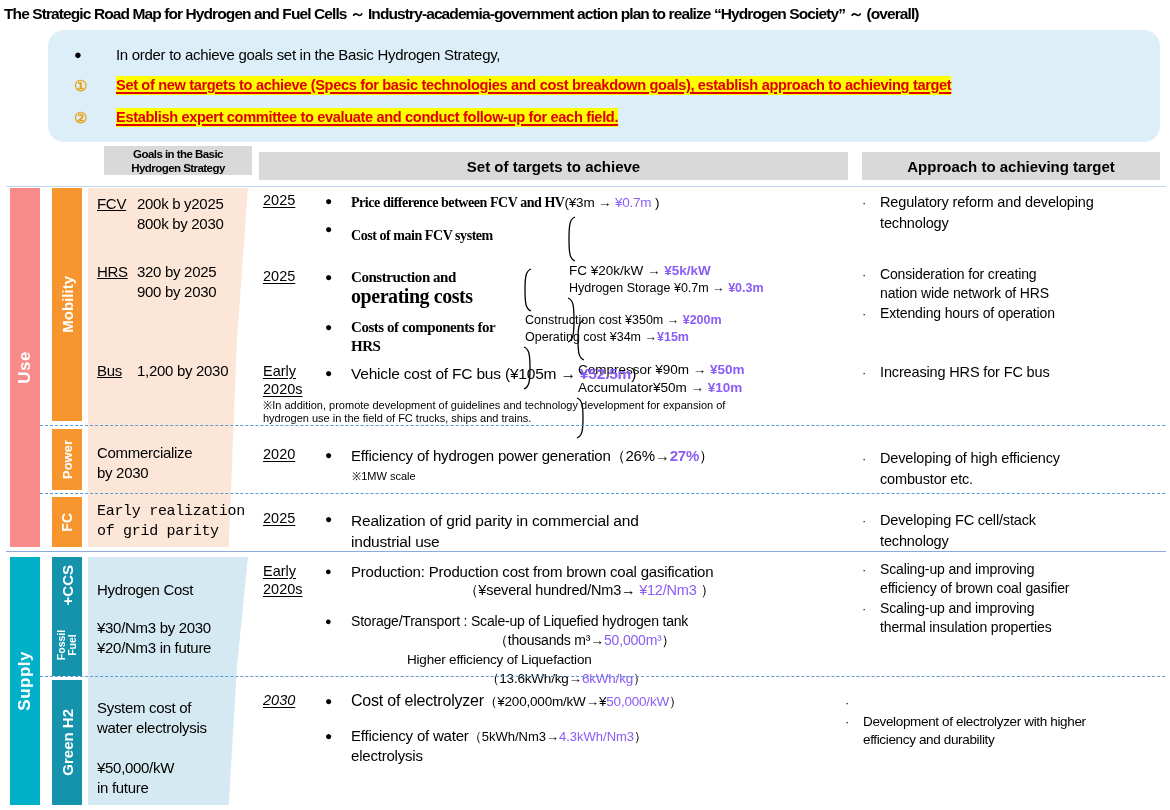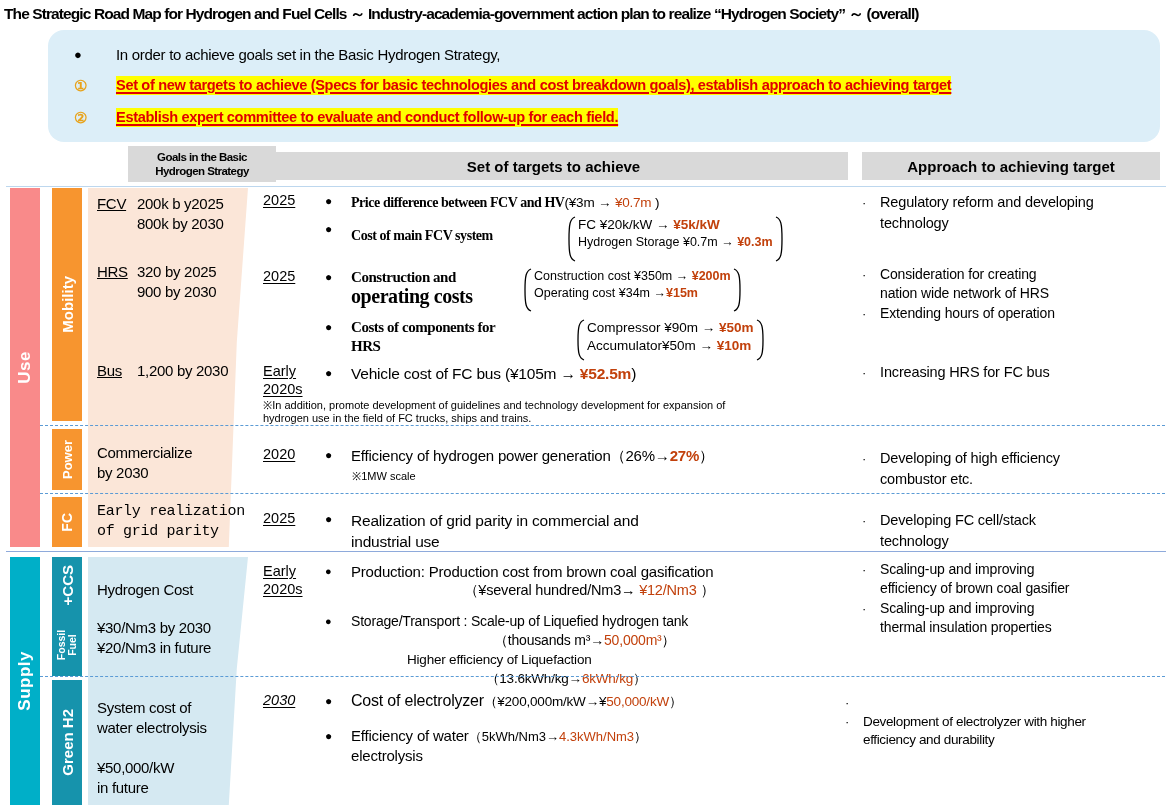--- a/index.html
+++ b/index.html
@@ -38,22 +38,22 @@
     background: #FFFF00; text-decoration: underline; text-decoration-thickness: 1.5px;
     text-underline-offset: 2px; letter-spacing: -0.35px;
   }
 
   
   .hdr {
     position: absolute; background: #D9D9D9; display: flex;
     align-items: center; justify-content: center; text-align: center;
     font-weight: bold;
   }
-  .hdr-goals { left: 104px; top: 146px; width: 148px; height: 36px;
-    font-size: 11.5px; line-height: 14px; letter-spacing: -0.55px; margin-left: 24px; }
+  .hdr-goals { left: 104px; top: 146px; width: 148px; height: 29px;
+    font-size: 11.5px; line-height: 14px; letter-spacing: -0.55px; }
   .hdr-targets { left: 259px; top: 152px; width: 589px; height: 28px; font-size: 15px; }
   .hdr-approach { left: 862px; top: 152px; width: 298px; height: 28px; font-size: 15px; }
 
   
   .rail { position: absolute; color: #fff; font-weight: bold;
     display: flex; align-items: center; justify-content: center; }
   .rail .vert { writing-mode: vertical-rl; transform: rotate(180deg); letter-spacing: 0.5px; }
   .rail-use   { left: 10px; top: 188px; width: 30px; height: 359px; background: #F98A8A; font-size: 17px; }
   .rail-supply{ left: 10px; top: 557px; width: 30px; height: 248px; background: #00AFC8; font-size: 17px; }
 
@@ -95,25 +95,25 @@
   .goal-grid .col2 { white-space: nowrap; }
   .year {
     position: absolute; font-size: 14.5px; line-height: 17px;
     text-decoration: underline; text-underline-offset: 2px;
   }
   .bullet-blk { position: absolute; display: flex; align-items: flex-start; }
   .bdot { flex: 0 0 26px; font-size: 12px; line-height: 19px; }
   .bdot.sm { font-size: 11px; }
   .btext { font-size: 15px; line-height: 19px; letter-spacing: -0.2px; }
   .btext.b { font-weight: bold; font-size: 14px; letter-spacing: -0.45px; font-family: Liberation Serif, serif; }
-  .red { color: #c2410c; }
+  .red { color: #8b5cf6; }
   .tiny  { font-size: 11px; line-height: 13px; }
 
   
-  .brk { position: absolute; display: flex; align-items: stretch; }
+  .brk { position: absolute; display: flex; align-items: stretch; flex-direction: column; }
   .brk-inner { padding: 0 2px; }
   .brk-line { font-size: 13.5px; line-height: 18px; white-space: nowrap; }
   .brk-line.sm { font-size: 12.5px; line-height: 17px; }
 
   svg.brace { display: block; }
 
   
   .app-blk { position: absolute; width: 300px; }
   .app-item { display: flex; align-items: flex-start; margin-bottom: 1px; }
   .app-dot { flex: 0 0 18px; font-size: 13px; line-height: 21px; }

